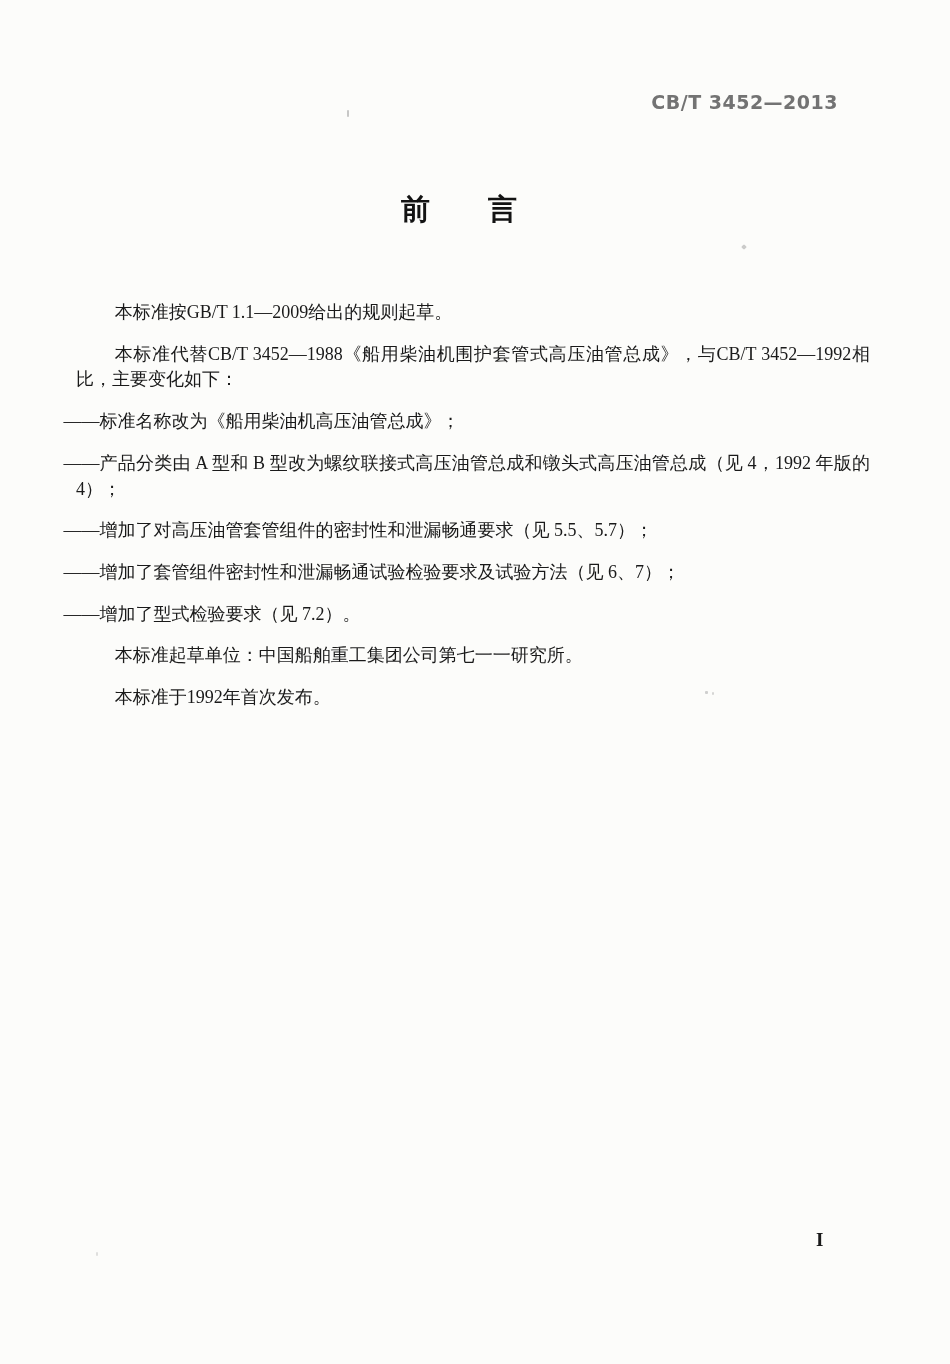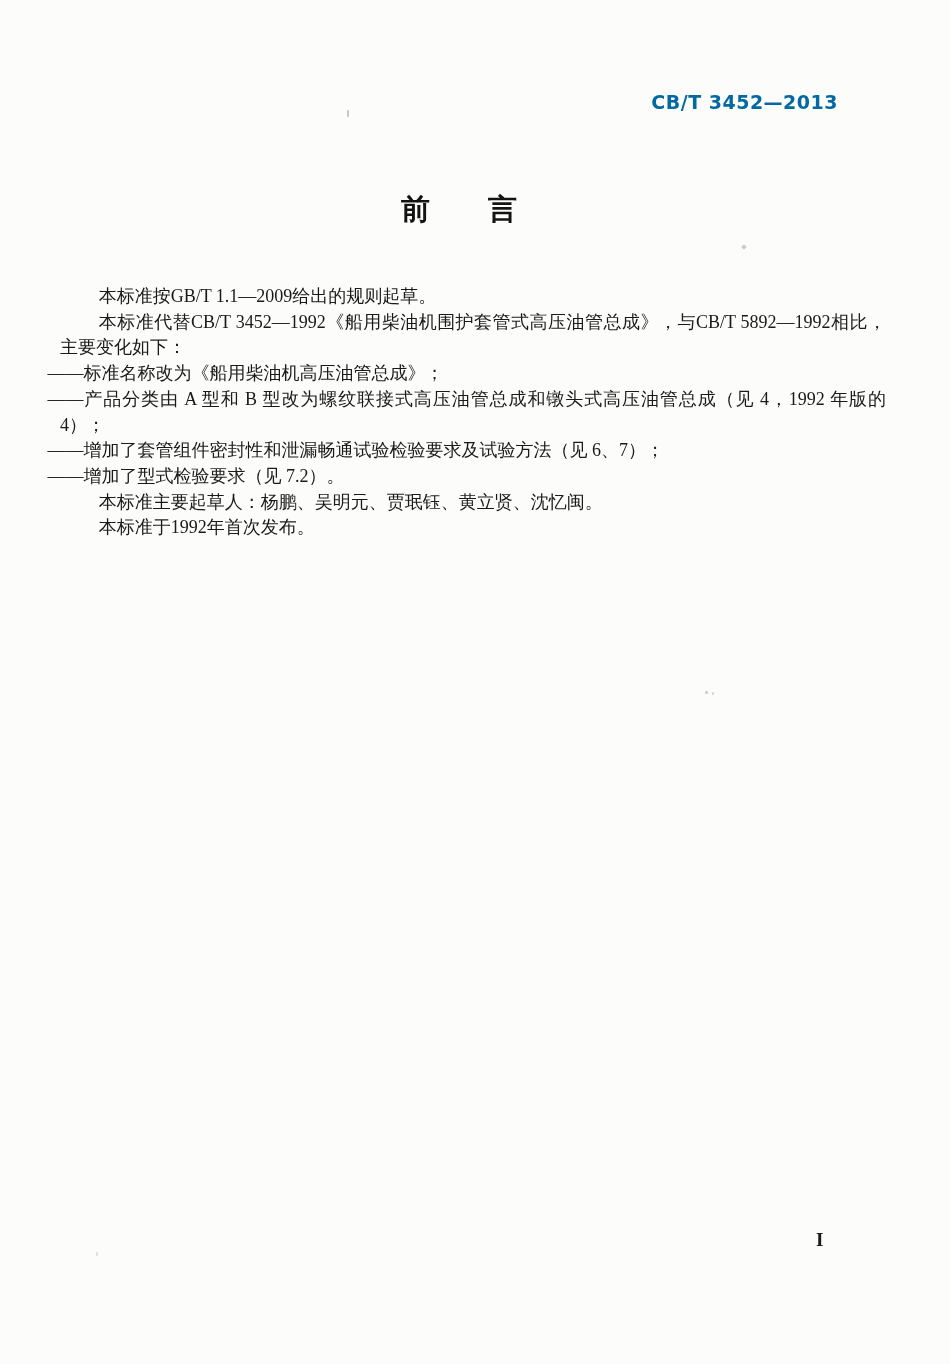--- a/index.html
+++ b/index.html
@@ -17,21 +17,21 @@
     overflow: hidden;
   }
   .doc-number {
     position: absolute;
     top: 91px;
     right: 112px;
     font-family: "DejaVu Sans", sans-serif;
     font-weight: 700;
     font-size: 19px;
     letter-spacing: 0.5px;
-    color: #0369a1;
+    color: #737373;
     white-space: nowrap;
   }
   .doc-title {
     position: absolute;
     top: 191px;
     left: -16px;
     width: 100%;
     margin: 0;
     text-align: center;
     font-family: "DejaVu Sans", sans-serif;
@@ -44,21 +44,21 @@
     position: absolute;
     top: 284px;
     left: 60px;
     width: 826px;
     font-size: 18px;
     line-height: 25.7px;
     text-align: justify;
     color: #1a1a1a;
   }
   .content p {
-    margin: 0;
+    margin: 16px;
     padding: 0;
   }
   .p-indent {
     text-indent: 2.15em;
   }
   .change {
     padding-left: 2.35em;
     text-indent: -0.7em;
   }
   .page-number {
@@ -86,28 +86,29 @@
 <body>
 
 <div class="page">
 
   <div class="doc-number">CB/T 3452—2013</div>
 
   <h1 class="doc-title">前　　言</h1>
 
   <main class="content">
     <p class="p-indent">本标准按GB/T 1.1—2009给出的规则起草。</p>
-    <p class="p-indent">本标准代替CB/T 3452—1992《船用柴油机围护套管式高压油管总成》，与CB/T 5892—1992相比，主要变化如下：</p>
+    <p class="p-indent">本标准代替CB/T 3452—1988《船用柴油机围护套管式高压油管总成》，与CB/T 3452—1992相比，主要变化如下：</p>
 
     <p class="change">——标准名称改为《船用柴油机高压油管总成》；</p>
     <p class="change">——产品分类由 A 型和 B 型改为螺纹联接式高压油管总成和镦头式高压油管总成（见 4，1992 年版的 4）；</p>
+    <p class="change">——增加了对高压油管套管组件的密封性和泄漏畅通要求（见 5.5、5.7）；</p>
     <p class="change">——增加了套管组件密封性和泄漏畅通试验检验要求及试验方法（见 6、7）；</p>
     <p class="change">——增加了型式检验要求（见 7.2）。</p>
 
-    <p class="p-indent">本标准主要起草人：杨鹏、吴明元、贾珉钰、黄立贤、沈忆闽。</p>
+    <p class="p-indent">本标准起草单位：中国船舶重工集团公司第七一一研究所。</p>
     <p class="p-indent">本标准于1992年首次发布。</p>
   </main>
 
   <div class="page-number">I</div>
 
   <div class="speck speck-1"></div>
   <div class="speck speck-2"></div>
   <div class="speck speck-3a"></div>
   <div class="speck speck-3b"></div>
   <div class="speck speck-4"></div>

